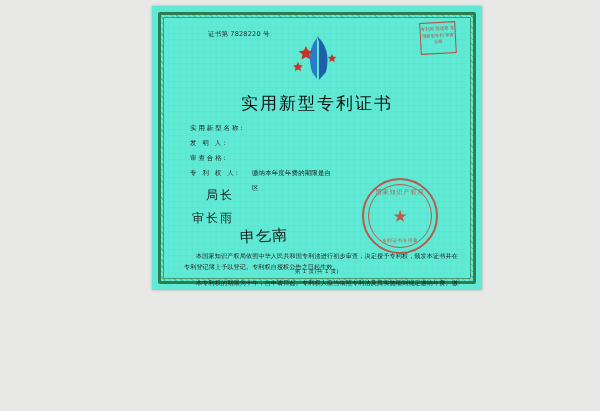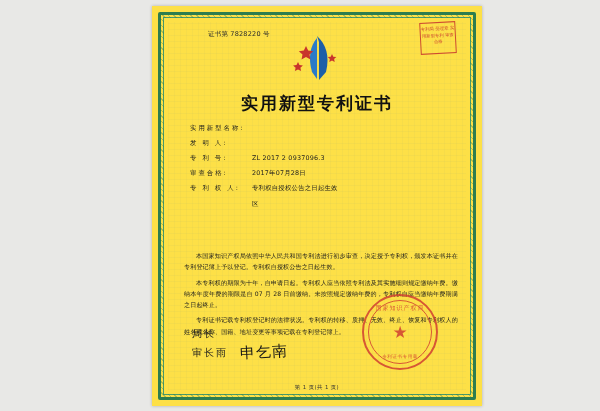--- a/index.html
+++ b/index.html
@@ -20,22 +20,22 @@
     height: 411px;
     background: #e8e8e6;
   }
 
   
   .sheet {
     position: absolute;
     left: 152px;
     top: 6px;
     width: 330px;
-    height: 400px;
-    background: #fde047;
+    height: 284px;
+    background: #5eead4;
     box-shadow: 0 0 3px rgba(0,0,0,0.25);
     overflow: hidden;
   }
 
   
   .border-outer {
     position: absolute;
     left: 6px;
     top: 6px;
     right: 6px;
@@ -124,21 +124,21 @@
   }
 
   .doc-title {
     position: absolute;
     left: 0;
     right: 0;
     top: 86px;
     text-align: center;
     font-family: "DejaVu Serif", serif;
     font-size: 17px;
-    font-weight: bold;
+    font-weight: normal;
     letter-spacing: 2px;
     color: #111;
   }
 
   
   .fields {
     position: absolute;
     left: 38px;
     right: 26px;
     top: 118px;
@@ -179,25 +179,26 @@
   }
   .body-text p {
     margin: 0 0 4px 0;
     text-indent: 12px;
   }
 
   
   .sig-block {
     position: absolute;
     left: 40px;
-    bottom: 44px;
-    font-size: 10px;
+    bottom: 60px;
+    font-size: 12px;
     color: #1c1c1c;
     letter-spacing: 2px;
     line-height: 1.9;
+    text-align: right;
   }
   .sig-hand {
     position: absolute;
     left: 88px;
     bottom: 44px;
     font-family: "DejaVu Serif", serif;
     font-size: 15px;
     color: #151515;
     letter-spacing: 1px;
     transform: rotate(-3deg);
@@ -288,30 +289,25 @@
     <div class="doc-title">实用新型专利证书</div>
 
     <div class="fields">
       <div class="field-row">
         <div class="field-label">实用新型名称:</div>
       </div>
       <div class="field-row">
         <div class="field-label">发 明 人:</div>
       </div>
       <div class="field-row">
-        <div class="field-label">专 利 号:</div>
-        <div class="field-value">ZL 2017 2 0937096.3</div>
-      </div>
-      <div class="field-row">
         <div class="field-label">审查合格:</div>
-        <div class="field-value">2017年07月28日</div>
       </div>
       <div class="field-row">
         <div class="field-label">专 利 权 人:</div>
-        <div class="field-value">专利权自授权公告之日起生效</div>
+        <div class="field-value">缴纳本年度年费的期限是自</div>
       </div>
       <div class="field-row">
         <div class="field-label"></div>
         <div class="field-value">区</div>
       </div>
     </div>
 
     <div class="body-text">
       <p>本国家知识产权局依照中华人民共和国专利法进行初步审查，决定授予专利权，颁发本证书并在专利登记簿上予以登记。专利权自授权公告之日起生效。</p>
       <p>本专利权的期限为十年，自申请日起。专利权人应当依照专利法及其实施细则规定缴纳年费。缴纳本年度年费的期限是自 07 月 28 日前缴纳。未按照规定缴纳年费的，专利权自应当缴纳年费期满之日起终止。</p>

